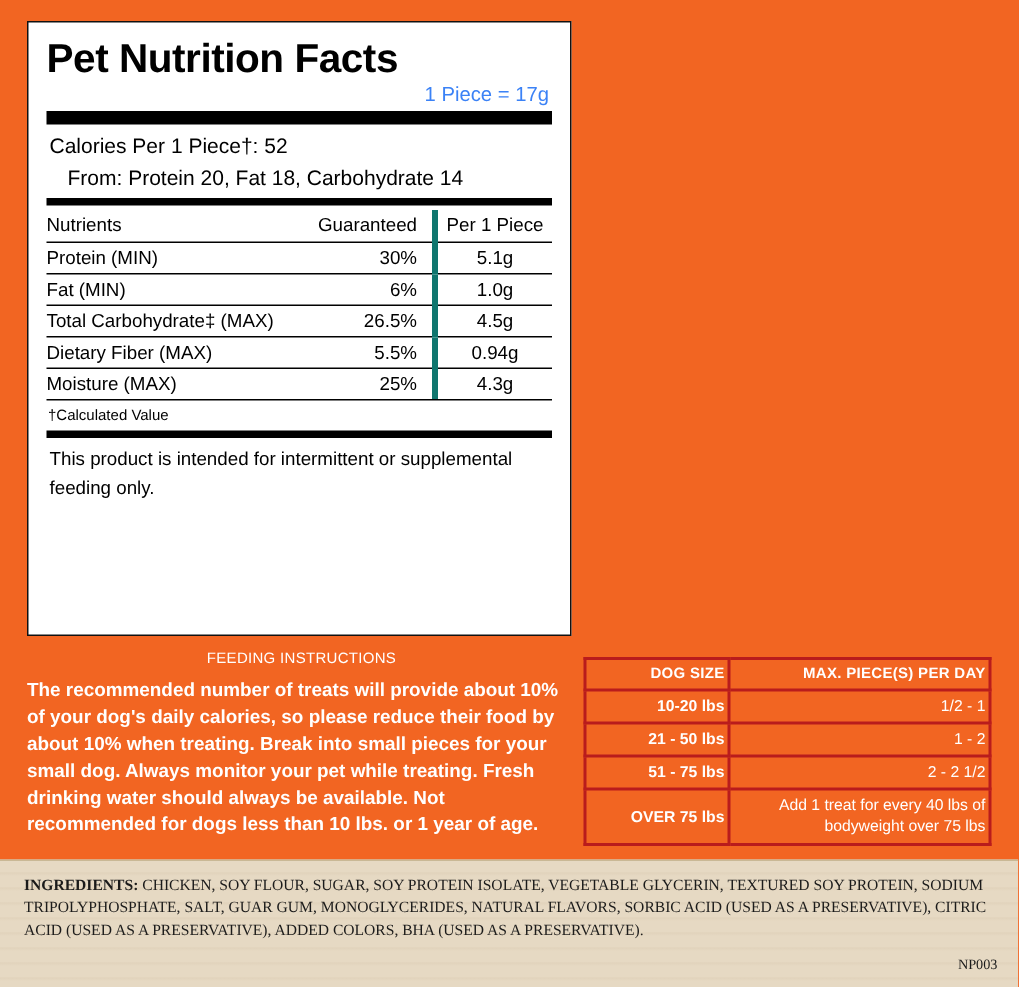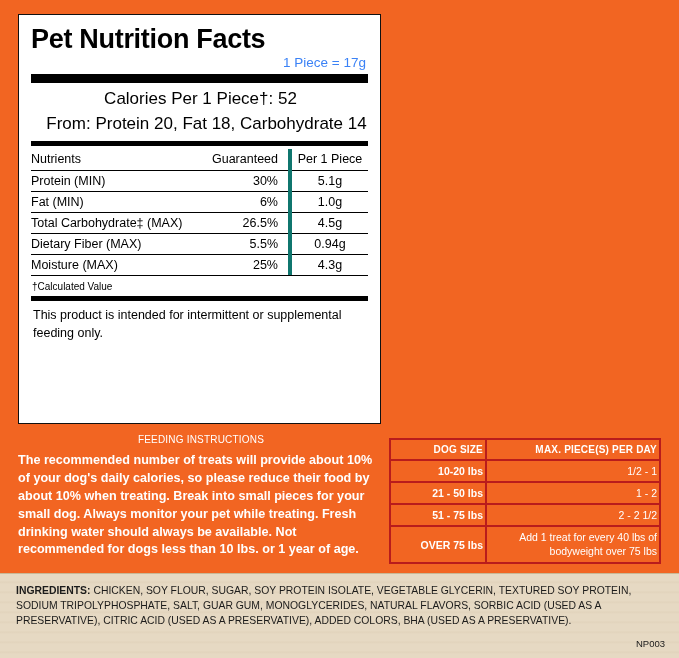--- a/index.html
+++ b/index.html
@@ -37,25 +37,24 @@
     text-align: right;
     font-size: 13.5px;
     color: #3b82f6;
     margin: 2px 2px 4px 0;
   }
   .rule-thick { border-top: 9px solid #000; margin: 2px 0 4px 0; }
   .rule-med   { border-top: 5px solid #000; margin: 4px 0 3px 0; }
   .rule-thin  { border-top: 1px solid #000; margin: 0; }
 
   .cal-line {
-    font-size: 17px;
+    font-size: 14px;
     color: #000;
     line-height: 1.45;
     margin: 2px 0 1px 2px;
-    text-align: center;
   }
   .cal-line .indent { display: block; padding-left: 12px; }
 
   table.nutr {
     width: 100%;
     border-collapse: collapse;
     font-size: 12.5px;
     color: #000;
   }
   table.nutr th, table.nutr td {
@@ -128,20 +127,21 @@
   .dogtable td.amt.two-line { line-height: 1.3; }
 
   
   .ing {
     position: absolute;
     left: 0; bottom: 0;
     width: 679px; height: 85px;
     background: #E6D9C3;
     border-top: 1px solid #c9b895;
     padding: 10px 12px 0 16px;
+    font-family: Liberation Serif, serif;
   }
   .ing-text {
     font-size: 10.4px;
     line-height: 1.42;
     color: #1a1a1a;
   }
   .ing-text b { font-weight: bold; }
   .code {
     position: absolute;
     right: 14px; bottom: 9px;

